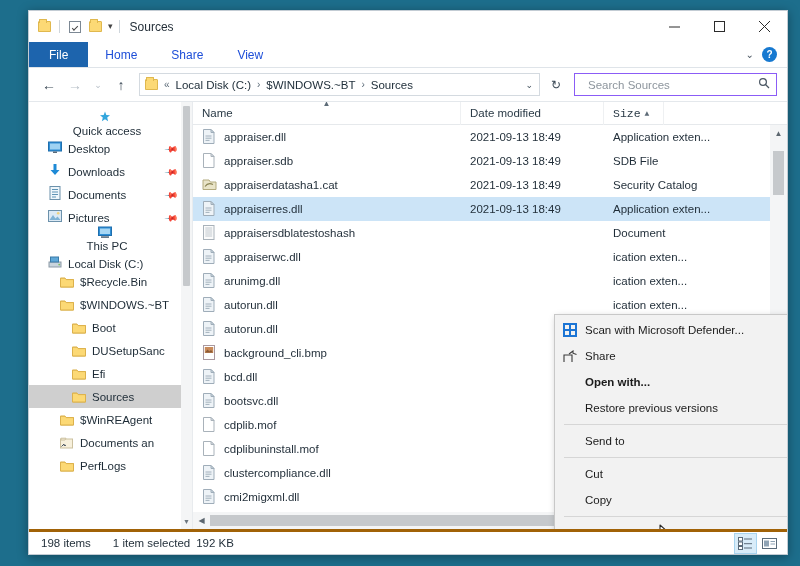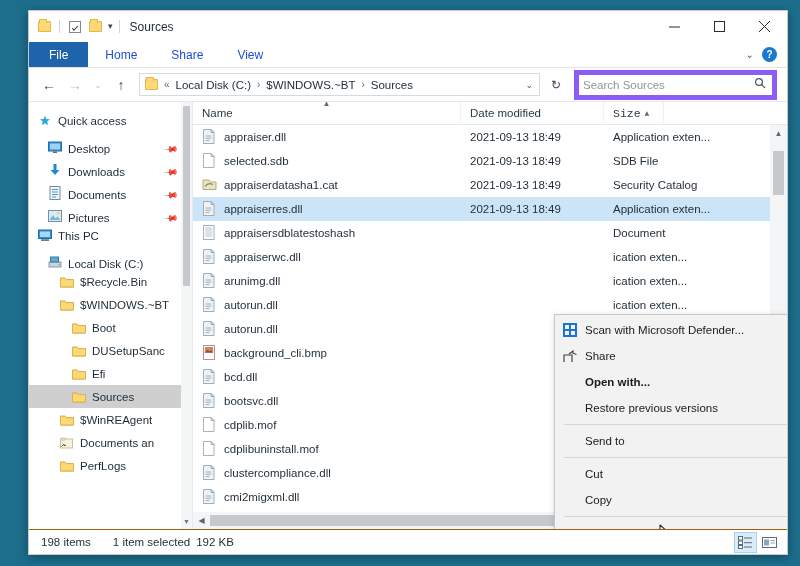--- a/index.html
+++ b/index.html
@@ -122,24 +122,24 @@
   .addrbox .folder-glyph { flex: none; }
   .crumb-sep { color: #5c6b78; font-size: 10px; padding: 0 2px; }
   .crumb { white-space: nowrap; }
   .addr-caret { margin-left: auto; color: #41505c; font-size: 9px; padding-right: 2px; }
   .refresh-btn {
     width: 24px; height: 23px; margin-left: 2px;
     display: flex; align-items: center; justify-content: center;
     color: #3a4855; font-size: 12px;
   }
   .searchbox {
-    width: 203px; height: 30px; margin-left: 4px;
-    border: 5px solid #8b5cf6; background: #fff;
+    width: 203px; height: 23px; margin-left: 4px;
+    border: 1px solid #8b5cf6; background: #fff;
     display: flex; align-items: center;
-    padding: 0 6px 0 4px;
+    padding: 0 6px 0 13px;
     font-size: 11.5px; color: #8d959d;
   }
   .search-ico { margin-left: auto; color: #4a5662; font-size: 12px; }
 
   
   .body {
     flex: 1; display: flex; min-height: 0;
     border-top: 1px solid #e4e8ec;
   }
 
@@ -161,21 +161,21 @@
   .nav-item.sel { background: #cfcfcf; }
   .nav-ico {
     width: 16px; height: 16px; flex: none;
     display: flex; align-items: center; justify-content: center;
     margin-right: 5px;
   }
   .pin {
     margin-left: auto; color: #9aa3ab; font-size: 10px;
     transform: rotate(40deg);
   }
-  .ind-0 { padding-left: 8px; }
+  .ind-0 { padding-left: 8px; flex-direction: column; }
   .ind-1 { padding-left: 18px; align-items: flex-end; }
   .ind-2 { padding-left: 30px; }
   .ind-3 { padding-left: 42px; }
   .nav-sb {
     position: absolute; right: 0; top: 0; bottom: 0; width: 11px;
     background: #f4f5f6;
   }
   .nav-sb .thumb {
     position: absolute; left: 2px; width: 7px; top: 4px; height: 180px;
     background: #c6c9cc; border-radius: 1px;
@@ -282,21 +282,21 @@
   }
   .defender-ico:before { left: 4px; top: 0; width: 2px; height: 10px; }
   .defender-ico:after { top: 4px; left: 0; width: 10px; height: 2px; }
 
   .cursor { position: absolute; left: 466px; top: 422px; z-index: 60; }
 
   
   .statusbar {
     height: 25px; flex: none;
     display: flex; align-items: center;
-    border-top: 1px solid #a16207;
+    border-top: 3px solid #a16207;
     background: #fff;
     padding: 0 6px 0 12px;
     font-size: 11.5px; color: #1f2c37;
   }
   .st-count { margin-right: 22px; }
   .st-sel { margin-right: 6px; }
   .view-btns { margin-left: auto; display: flex; gap: 1px; }
   .vbtn {
     width: 23px; height: 21px;
     display: flex; align-items: center; justify-content: center;
@@ -579,21 +579,21 @@
               <span>Application exten...</span>
             </div>
             <div class="cell r-size"></div>
           </div>
           <div class="row">
             <div class="cell r-name">
               <span class="fico"><svg width="14" height="15" viewBox="0 0 14 15">
                   <path d="M1.5 0.5 L9 0.5 L12 3.5 L12 14.5 L1.5 14.5 Z" fill="#ffffff" stroke="#a9b2ba"></path>
                   <path d="M9 0.5 L9 3.5 L12 3.5 Z" fill="#dde3e9" stroke="#a9b2ba"></path>
                 </svg></span>
-              <span>selected.sdb</span>
+              <span>appraiser.sdb</span>
             </div>
             <div class="cell r-date">
               <span>2021-09-13 18:49</span>
             </div>
             <div class="cell r-type">
               <span>SDB File</span>
             </div>
             <div class="cell r-size"></div>
           </div>
           <div class="row">

